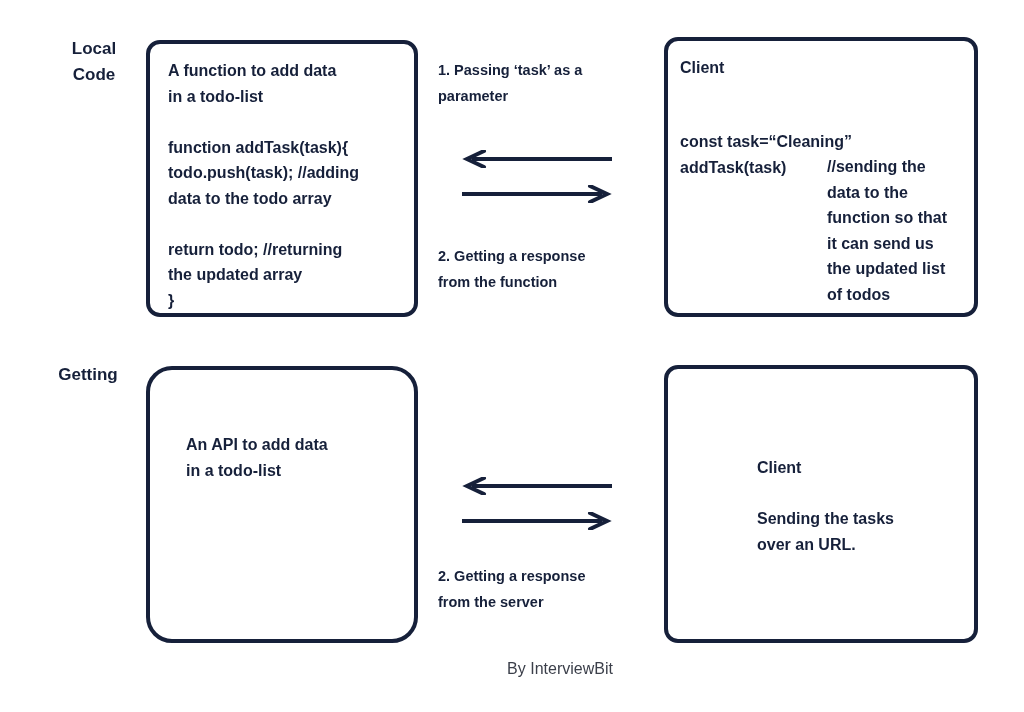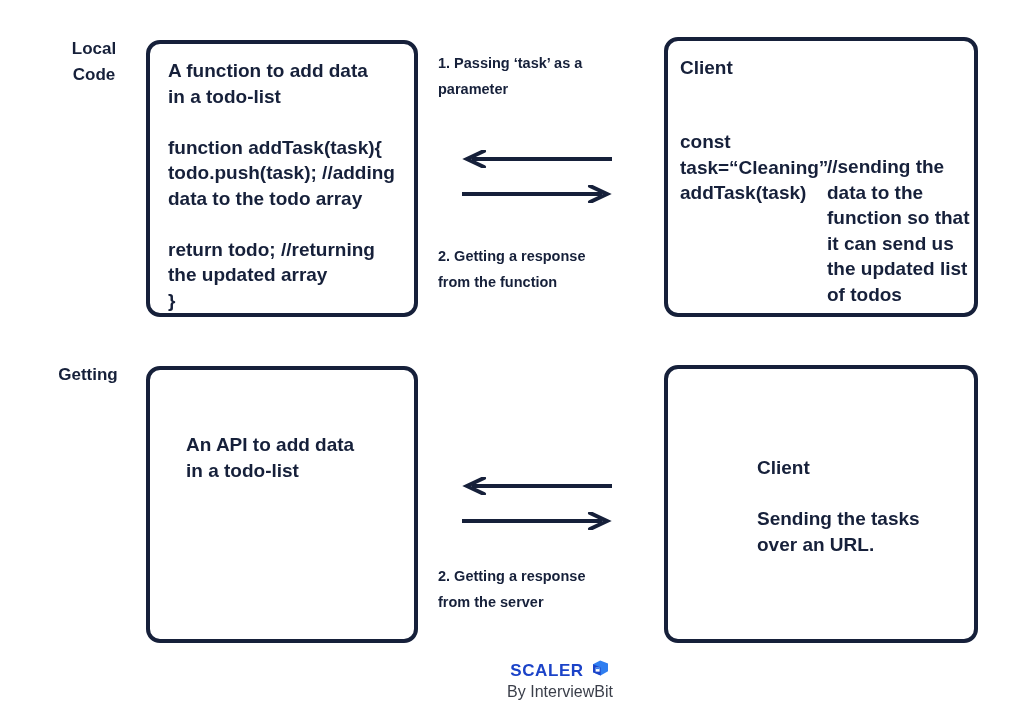--- a/index.html
+++ b/index.html
@@ -39,26 +39,26 @@
   
   .panel {
     position: absolute;
     box-sizing: border-box;
     background: #ffffff;
     border: 4px solid #16203a;
     border-radius: 14px;
   }
   #panel-local-function { left: 146px; top: 40px;  width: 272px; height: 277px; }
   #panel-local-client   { left: 664px; top: 37px;  width: 314px; height: 280px; }
-  #panel-server-api     { left: 146px; top: 366px; width: 272px; height: 277px; }
+  #panel-server-api     { left: 146px; top: 366px; width: 272px; height: 277px; border-radius: 26px; }
   #panel-server-client  { left: 664px; top: 365px; width: 314px; height: 278px; }
 
   .panel-body {
     position: absolute;
-    font-size: 19px;
+    font-size: 16px;
     font-weight: bold;
     line-height: 25.5px;
     color: #16203a;
     white-space: pre-line;
   }
 
   
   #local-function-text { left: 18px; top: 14px; width: 244px; }
   #local-client-title  { left: 12px; top: 14px; width: 240px; }
   #local-client-code   { left: 12px; top: 88px; width: 180px; }
@@ -71,21 +71,21 @@
 
   
   .flow-note {
     position: absolute;
     font-size: 14.5px;
     font-weight: bold;
     line-height: 26px;
     color: #16203a;
     white-space: pre-line;
   }
-  #flow-top-note-1    { left: 438px; top: 50px;  width: 178px; }
+  #flow-top-note-1    { left: 438px; top: 57px;  width: 178px; }
   #flow-top-note-2    { left: 438px; top: 243px; width: 178px; }
   #flow-bottom-note-1 { left: 438px; top: 396px; width: 186px; }
   #flow-bottom-note-2 { left: 438px; top: 563px; width: 186px; }
 
   .arrow {
     position: absolute;
     width: 150px;
     height: 18px;
   }
   #arrow-top-left      { left: 462px; top: 150px; }
@@ -202,27 +202,16 @@
     <svg viewBox="0 0 150 18" xmlns="http://www.w3.org/2000/svg">
       <line x1="0" y1="9" x2="140" y2="9" stroke="#16203a" stroke-width="4" stroke-linecap="butt"></line>
       <polyline points="128,1 145,9 128,17" fill="none" stroke="#16203a" stroke-width="4" stroke-linecap="round" stroke-linejoin="miter"></polyline>
     </svg>
   </div>
 
   <div class="flow-note" id="flow-bottom-note-2">2. Getting a response
 from the server</div>
 
   <div id="brand-logo">
-    <div id="brand-wordmark-row">
-      <span id="brand-wordmark">SCALER</span>
-      <span id="brand-mark">
-        <svg width="19" height="19" viewBox="0 0 19 19" xmlns="http://www.w3.org/2000/svg">
-          <path d="M2 5.2 L9.2 1.4 L17 4.6 L17 12.2 L9.6 16.4 L2 13.2 Z" fill="#2f7ef0"></path>
-          <path d="M2 5.2 L9.6 8.6 L9.6 16.4 L2 13.2 Z" fill="#1b43c8"></path>
-          <rect x="4.6" y="8.6" width="4.0" height="4.0" fill="#ffffff"></rect>
-          <rect x="4.6" y="8.6" width="4.0" height="1.5" fill="#2f7ef0"></rect>
-        </svg>
-      </span>
-    </div>
     <div id="brand-tagline">By InterviewBit</div>
   </div>
 
 </div>
 
 </body></html>

